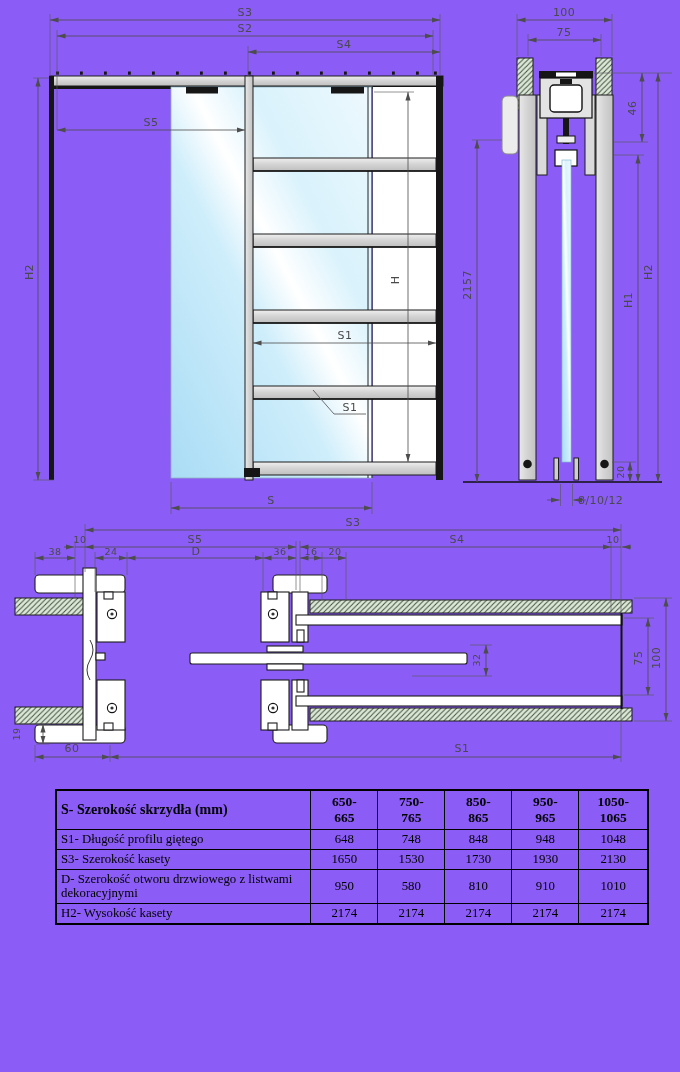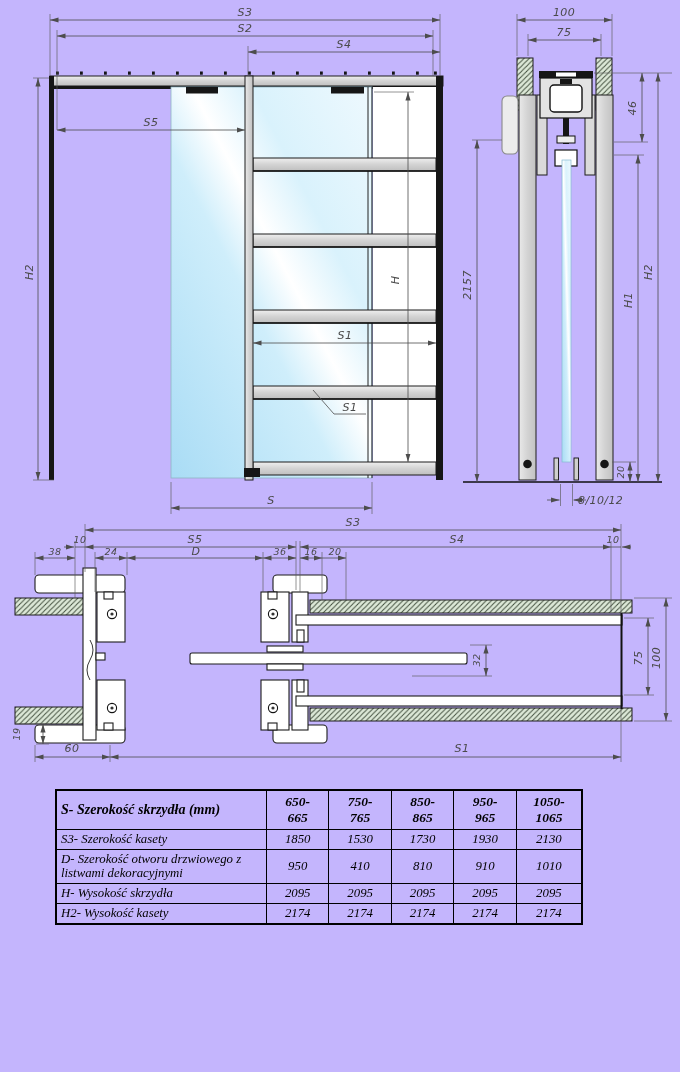--- a/index.html
+++ b/index.html
@@ -1,27 +1,27 @@
 <!DOCTYPE html>
 <html><head>
 <meta charset="utf-8">
 <style>
   html,body{margin:0;padding:0;background:#fff;}
-  .page{position:relative;width:680px;height:1072px;background:#c4b5fd;overflow:hidden;
-        font-family:"Liberation Sans",sans-serif;font-style:italic;}
+  .page{position:relative;width:680px;height:1072px;background:#8b5cf6;overflow:hidden;
+        font-family:"Liberation Sans",sans-serif;}
   svg{position:absolute;left:0;top:0;}
   .dimline{stroke:#4d4d4d;stroke-width:.8;fill:none;}
   .extline{stroke:#5a5a5a;stroke-width:.65;fill:none;}
   .dimtxt{font-family:"DejaVu Sans",sans-serif;font-size:11px;fill:#4a4a4a;letter-spacing:.4px;}
   .dimtxt.sm{font-size:9.5px;}
   .prof{stroke:#1c1c1c;stroke-width:1.1;fill:#ffffff;}
   .metal{stroke:#1c1c1c;stroke-width:1;}
   .solid{fill:#161616;stroke:none;}
   
-  .spec-table-wrap{position:absolute;left:55px;top:789px;width:528px;}
+  .spec-table-wrap{position:absolute;left:55px;top:789px;width:594px;}
   table.spec{border-collapse:collapse;width:100%;border:2px solid #000;
              font-family:"Liberation Serif",serif;color:#000;}
   table.spec th,table.spec td{border:1px solid #000;vertical-align:middle;}
   th.lab{text-align:left;font-size:14px;padding:3px 4px;font-weight:bold;}
   th.num{font-size:13.5px;text-align:center;font-weight:bold;padding:3px 14px;}
   td.lab{font-size:12.8px;padding:2px 4px;line-height:1.13;}
   td.num{font-size:12.8px;text-align:center;padding:2px 2px;}
 </style>
 </head>
 <body>
@@ -339,44 +339,44 @@
         <th class="lab">S- Szerokość skrzydła (mm)</th>
         <th class="num">650-665</th>
         <th class="num">750-765</th>
         <th class="num">850-865</th>
         <th class="num">950-965</th>
         <th class="num">1050-1065</th>
       </tr>
     </thead>
     <tbody>
       <tr>
+        <td class="lab">S1- Długość profilu giętego</td>
+        <td class="num">648</td>
+        <td class="num">748</td>
+        <td class="num">848</td>
+        <td class="num">948</td>
+        <td class="num">1048</td>
+      </tr>
+      <tr>
         <td class="lab">S3- Szerokość kasety</td>
-        <td class="num">1850</td>
+        <td class="num">1650</td>
         <td class="num">1530</td>
         <td class="num">1730</td>
         <td class="num">1930</td>
         <td class="num">2130</td>
       </tr>
       <tr>
         <td class="lab">D- Szerokość otworu drzwiowego z listwami dekoracyjnymi</td>
         <td class="num">950</td>
-        <td class="num">410</td>
+        <td class="num">580</td>
         <td class="num">810</td>
         <td class="num">910</td>
         <td class="num">1010</td>
       </tr>
       <tr>
-        <td class="lab">H- Wysokość skrzydła</td>
-        <td class="num">2095</td>
-        <td class="num">2095</td>
-        <td class="num">2095</td>
-        <td class="num">2095</td>
-        <td class="num">2095</td>
-      </tr>
-      <tr>
         <td class="lab">H2- Wysokość kasety</td>
         <td class="num">2174</td>
         <td class="num">2174</td>
         <td class="num">2174</td>
         <td class="num">2174</td>
         <td class="num">2174</td>
       </tr>
     </tbody>
   </table>
 </div>

